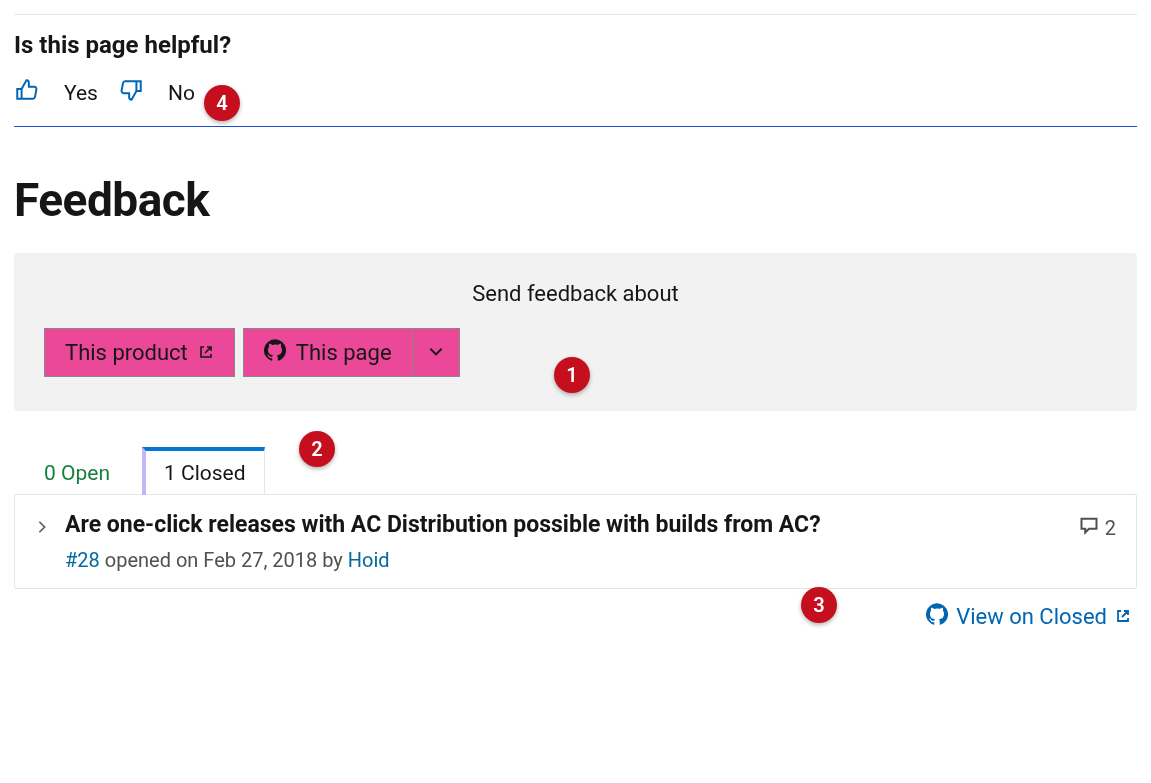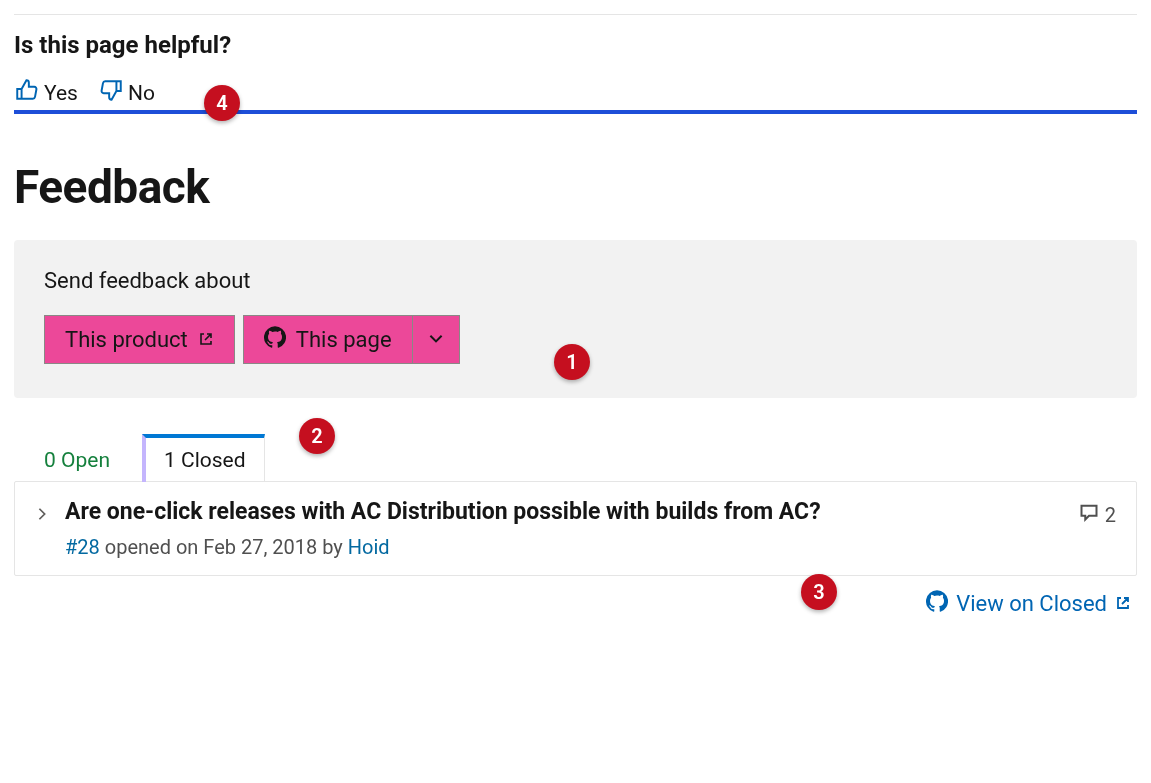--- a/index.html
+++ b/index.html
@@ -4,27 +4,27 @@
 <style>
   * { box-sizing: border-box; margin: 0; padding: 0; }
   body {
     font-family: "Segoe UI", -apple-system, BlinkMacSystemFont, Roboto, Helvetica, Arial, sans-serif;
     color: #161616;
     background: #fff;
     width: 1151px;
     padding: 0 14px;
   }
   .hr-top { border-top: 1px solid #e5e5e5; margin-top: 14px; }
-  .helpful-section { padding: 16px 0 2px 0; border-bottom: 4px solid #1d4ed8; position: relative; }
+  .helpful-section { padding: 16px 0 18px 0; border-bottom: 1px solid #1d4ed8; position: relative; }
   .helpful-title { font-size: 24px; font-weight: 700; margin-bottom: 18px; }
   .helpful-buttons { display: flex; align-items: center; gap: 20px; }
-  .vote-btn { display: inline-flex; align-items: center; gap: 4px; cursor: pointer; font-size: 21px; color: #161616; }
+  .vote-btn { display: inline-flex; align-items: center; gap: 24px; cursor: pointer; font-size: 21px; color: #161616; }
   .vote-btn svg { width: 26px; height: 26px; }
   .feedback-heading { font-size: 46px; font-weight: 700; margin: 46px 0 26px 0; letter-spacing: -0.5px; }
-  .feedback-box { background: #f2f2f2; border-radius: 4px; padding: 28px 30px 34px 30px; position: relative; }
+  .feedback-box { background: #f2f2f2; border-radius: 4px; padding: 28px 30px 34px 30px; position: relative; text-align: center; }
   .send-about { font-size: 22px; margin-bottom: 22px; }
   .fb-buttons { display: flex; align-items: stretch; gap: 8px; }
   .btn-outline {
     display: inline-flex; align-items: center; gap: 10px;
     border: 1px solid #8a8886; background: #ec4899;
     font-size: 22px; padding: 10px 20px; cursor: pointer;
   }
   .btn-outline svg { flex: 0 0 auto; }
   .btn-group { display: inline-flex; }
   .btn-group .btn-outline:first-child { border-right: none; }

